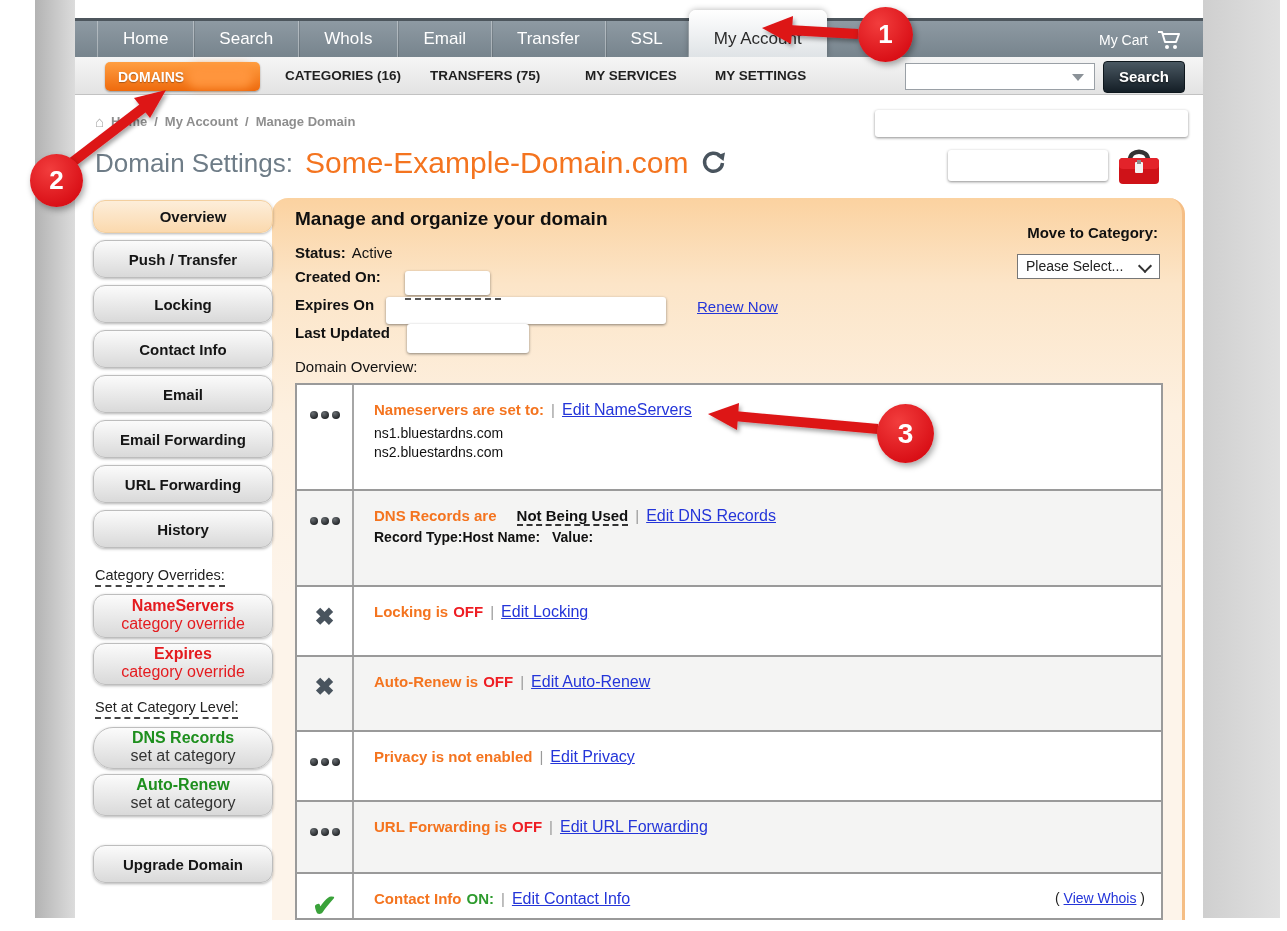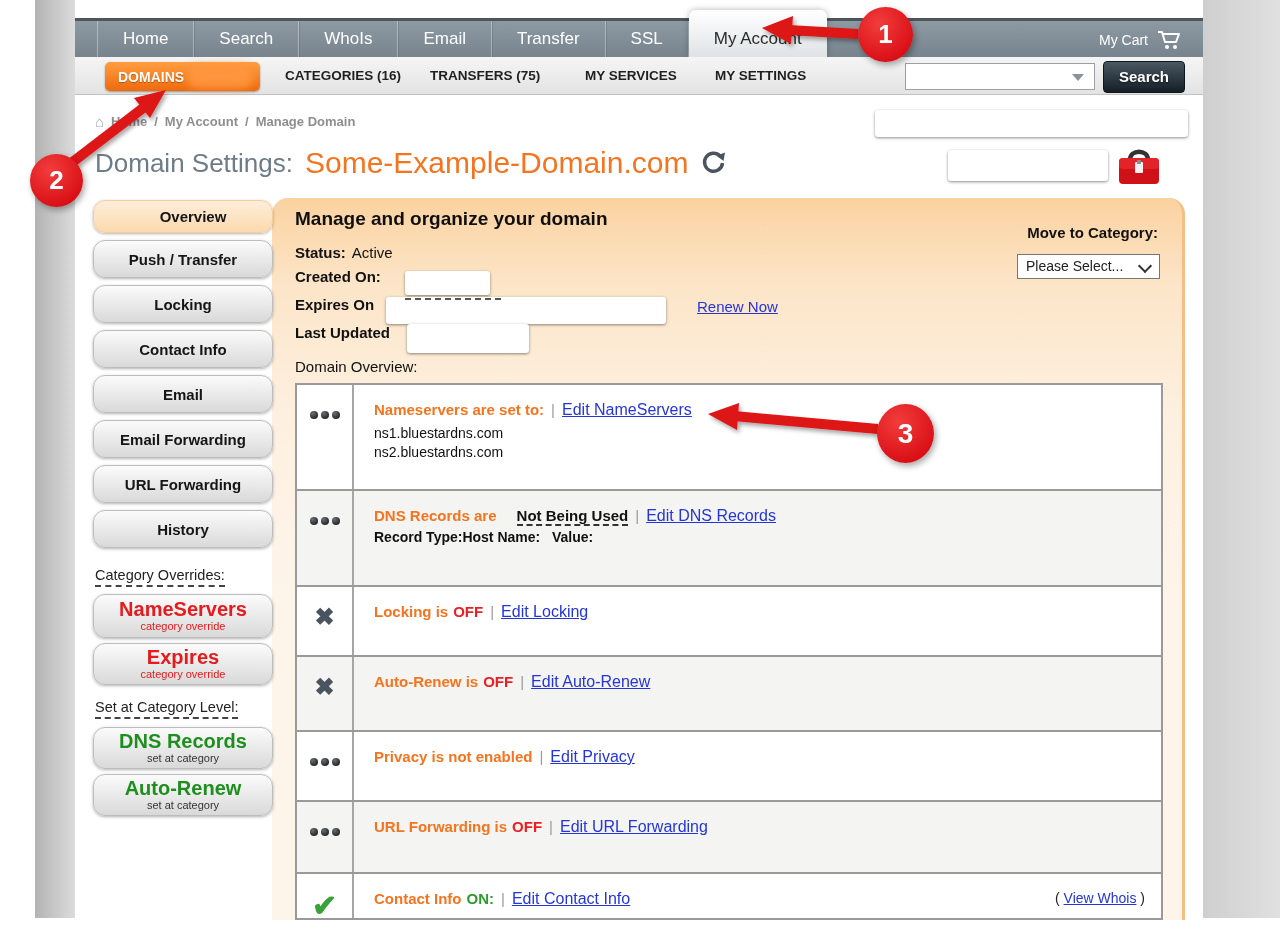--- a/index.html
+++ b/index.html
@@ -51,22 +51,22 @@
   .toolbox{position:absolute;left:1116px;top:144px;}
 
   
   .side-btn{position:absolute;left:93px;width:180px;box-sizing:border-box;
         background:linear-gradient(#fbfbfb,#d9d9d9);border:1px solid #bdbdbd;border-radius:12px;
         box-shadow:0 1px 3px rgba(0,0,0,.3);display:flex;flex-direction:column;align-items:center;
         justify-content:center;font-weight:bold;font-size:15px;color:#151515;cursor:pointer;z-index:5;}
   .side-btn.active{background:linear-gradient(#fdeeda,#fbd9ae);border-color:#f3cf9f;padding-left:20px;}
   .side-head{position:absolute;left:95px;font-size:14.5px;color:#222;z-index:5;}
   .side-head span{border-bottom:2px dashed #444;padding-bottom:2px;}
-  .btn-title{font-size:20px;line-height:1.05;}
-  .btn-sub{font-size:11px;font-weight:normal;line-height:1.15;}
+  .btn-title{font-size:16px;line-height:1.05;}
+  .btn-sub{font-size:16px;font-weight:normal;line-height:1.15;}
   .red-t{color:#e41b1f;} .green-t{color:#1e8f1e;} .dark-sub{color:#333;}
 
   
   .panel{position:absolute;left:272px;top:198px;width:913px;height:722px;box-sizing:border-box;
         border-radius:16px 16px 0 0;border-right:3px solid #f5be85;
         background:linear-gradient(180deg,#fbd2a0 0%,#fce5c8 12%,#fdf0e0 30%,#fdf4ea 55%,#fdf4ea 100%);}
   .panel h2{position:absolute;left:23px;top:10px;margin:0;font-size:19px;color:#0f0f0f;}
   .mline{position:absolute;left:23px;font-size:15px;color:#111;}
   .mline b{margin-right:6px;}
   .m-status{top:46px;} .m-created{top:70px;} .m-expires{top:98px;} .m-last{top:126px;}
@@ -205,29 +205,30 @@
     <span class="btn-sub red-t">category override</span>
   </div>
   <div class="side-btn" style="top:643px;height:42px;">
     <span class="btn-title red-t">Expires</span>
     <span class="btn-sub red-t">category override</span>
   </div>
 
   <div class="side-head" style="top:699px;">
     <span>Set at Category Level:</span>
   </div>
-  <div class="side-btn" style="top:727px;height:42px;">
+  <div class="side-btn" style="top:727px;height:42px;border-radius:20px;">
     <span class="btn-title green-t">DNS Records</span>
     <span class="btn-sub dark-sub">set at category</span>
   </div>
   <div class="side-btn" style="top:774px;height:42px;">
     <span class="btn-title green-t">Auto-Renew</span>
     <span class="btn-sub dark-sub">set at category</span>
   </div>
 
+  <div class="side-btn" style="top:845px;height:38px;">Upgrade Domain</div>
 
   <div class="panel">
     <h2>Manage and organize your domain</h2>
 
     <div class="mline m-status">
       <b>Status:</b><span>Active</span>
     </div>
     <div class="mline m-created">
       <b>Created On:</b>
     </div>

